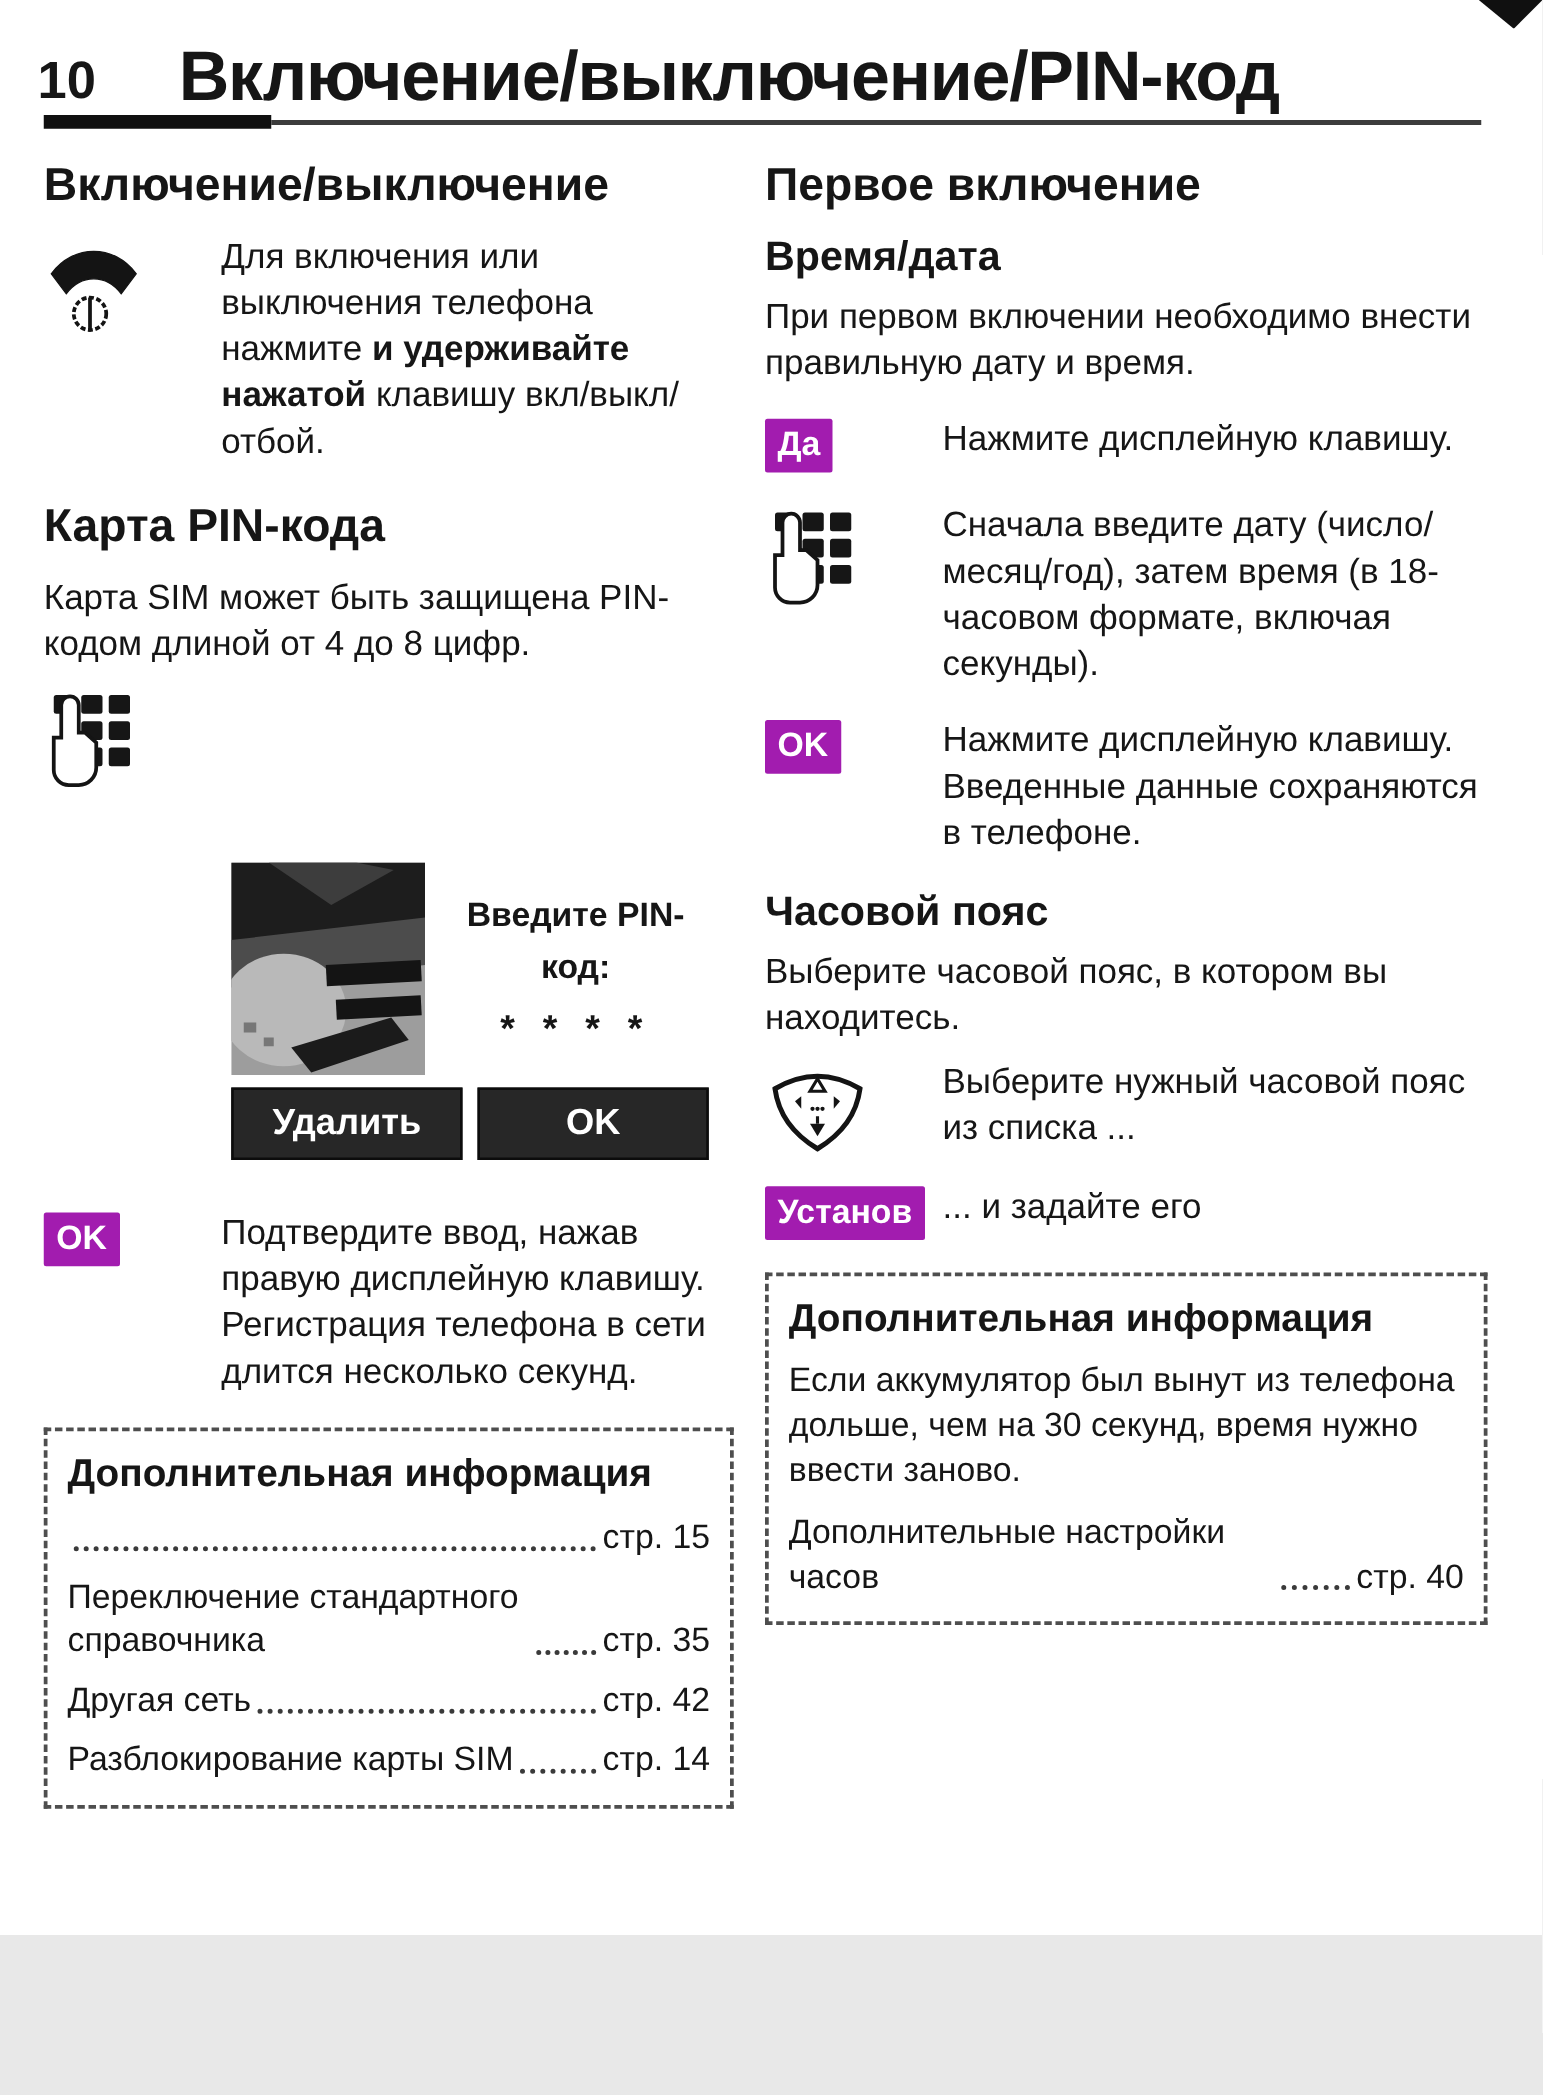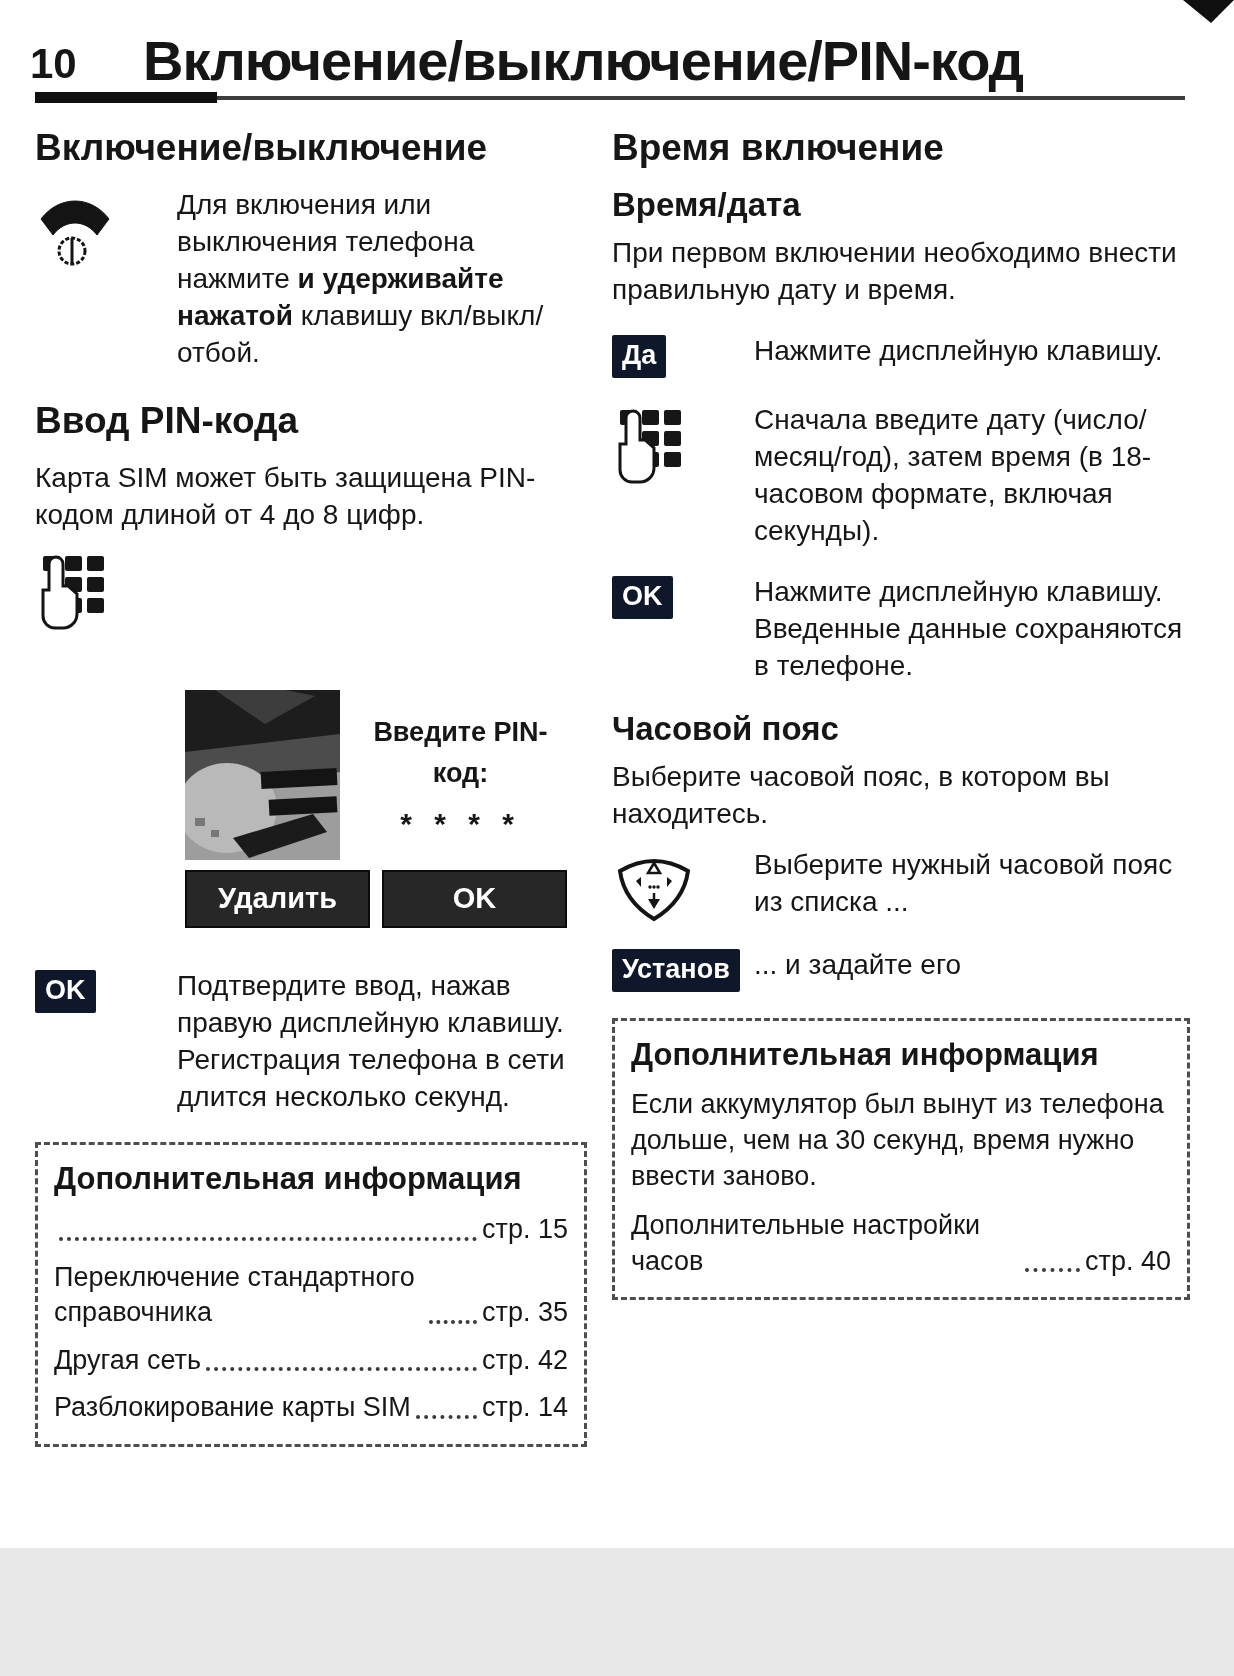--- a/index.html
+++ b/index.html
@@ -24,21 +24,21 @@
   .col-right{left:612px;width:578px;}
   h2{font-size:37px;font-weight:bold;margin:0 0 18px 0;line-height:1.1;}
   h3{font-size:33px;font-weight:bold;margin:26px 0 12px 0;line-height:1.1;}
   p{margin:0 0 14px 0;}
   .step{display:flex;margin-bottom:24px;}
   .step-key{width:142px;flex-shrink:0;padding-top:2px;}
   .step-text{flex:1;}
   .bold{font-weight:bold;}
   
   .key-chip{
-    display:inline-block;background:#0f172a;color:#ffffff;
+    display:inline-block;background:#a21caf;color:#ffffff;
     font-weight:bold;font-size:27px;line-height:1;
     padding:7px 10px 9px;border-radius:2px;
   }
   .chip-inline{padding:4px 8px 6px;font-size:26px;}
   
   .display-panel{margin:34px 0 40px 138px;width:382px;padding-left:12px;}
   .display-body{display:flex;gap:14px;}
   .display-img{width:155px;height:170px;flex-shrink:0;}
   .display-text{flex:1;text-align:center;font-weight:bold;font-size:27px;line-height:1.5;padding-top:22px;}
   .display-stars{font-size:30px;letter-spacing:7px;margin-top:8px;font-weight:bold;}
@@ -82,21 +82,21 @@
           <path d="M6 30 C24 6, 56 6, 74 30 L62 46 C50 30, 30 30, 18 46 Z" fill="#141414" stroke="#141414"></path>
           <circle cx="37" cy="62" r="13" fill="none" stroke="#141414" stroke-width="3" stroke-dasharray="4 2"></circle>
           <line x1="37" y1="49" x2="37" y2="75" stroke="#141414" stroke-width="3"></line>
         </svg>
       </div>
       <div class="step-text">
         <span>Для включения или выключения телефона нажмите </span><span class="bold">и удерживайте нажатой</span><span> клавишу вкл/выкл/отбой.</span>
       </div>
     </div>
 
-    <h2 style="margin-top:30px">Ввод PIN-кода</h2>
+    <h2 style="margin-top:30px">Карта PIN-кода</h2>
 
     <p>Карта SIM может быть защищена PIN-кодом длиной от 4 до 8 цифр.</p>
 
     <div class="step" style="margin-top:10px">
       <div class="step-key">
         <svg width="76" height="96" viewBox="0 0 76 96">
           <g fill="#161616">
             <rect x="8" y="6" width="17" height="15" rx="2"></rect>
             <rect x="30" y="6" width="17" height="15" rx="2"></rect>
             <rect x="52" y="6" width="17" height="15" rx="2"></rect>
@@ -164,21 +164,21 @@
       <div class="info-entry">
         <span class="lbl">Разблокирование карты SIM</span>
         <span class="leader"></span>
         <span class="pg">стр. 14</span>
       </div>
     </div>
   </div>
 
   <div class="col col-right">
 
-    <h2>Время включение</h2>
+    <h2>Первое включение</h2>
 
     <h3 style="margin-top:14px">Время/дата</h3>
     <p>При первом включении необходимо внести правильную дату и время.</p>
 
     <div class="step" style="margin-top:24px">
       <div class="step-key">
         <span class="key-chip">Да</span>
       </div>
       <div class="step-text">Нажмите дисплейную клавишу.</div>
     </div>

